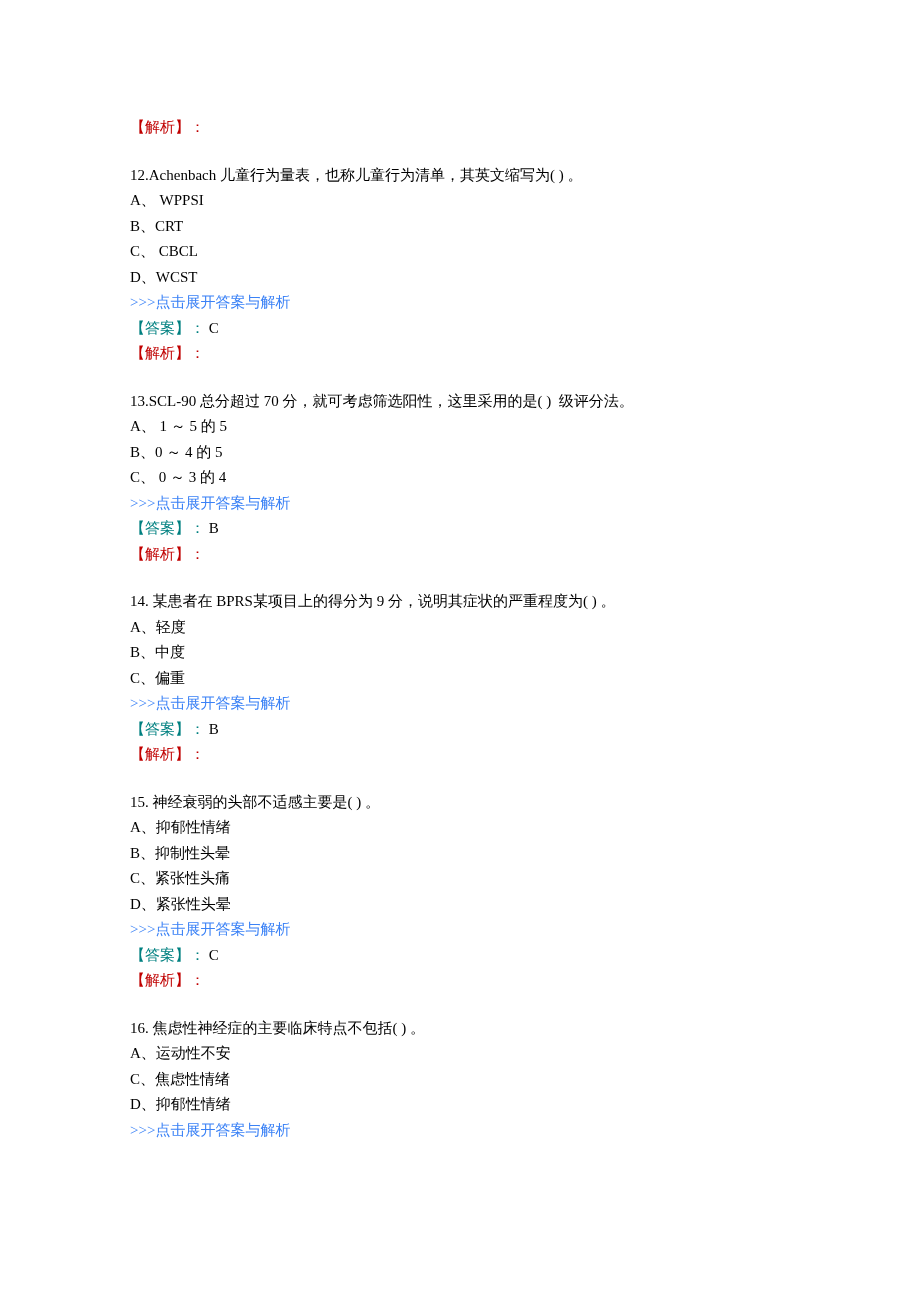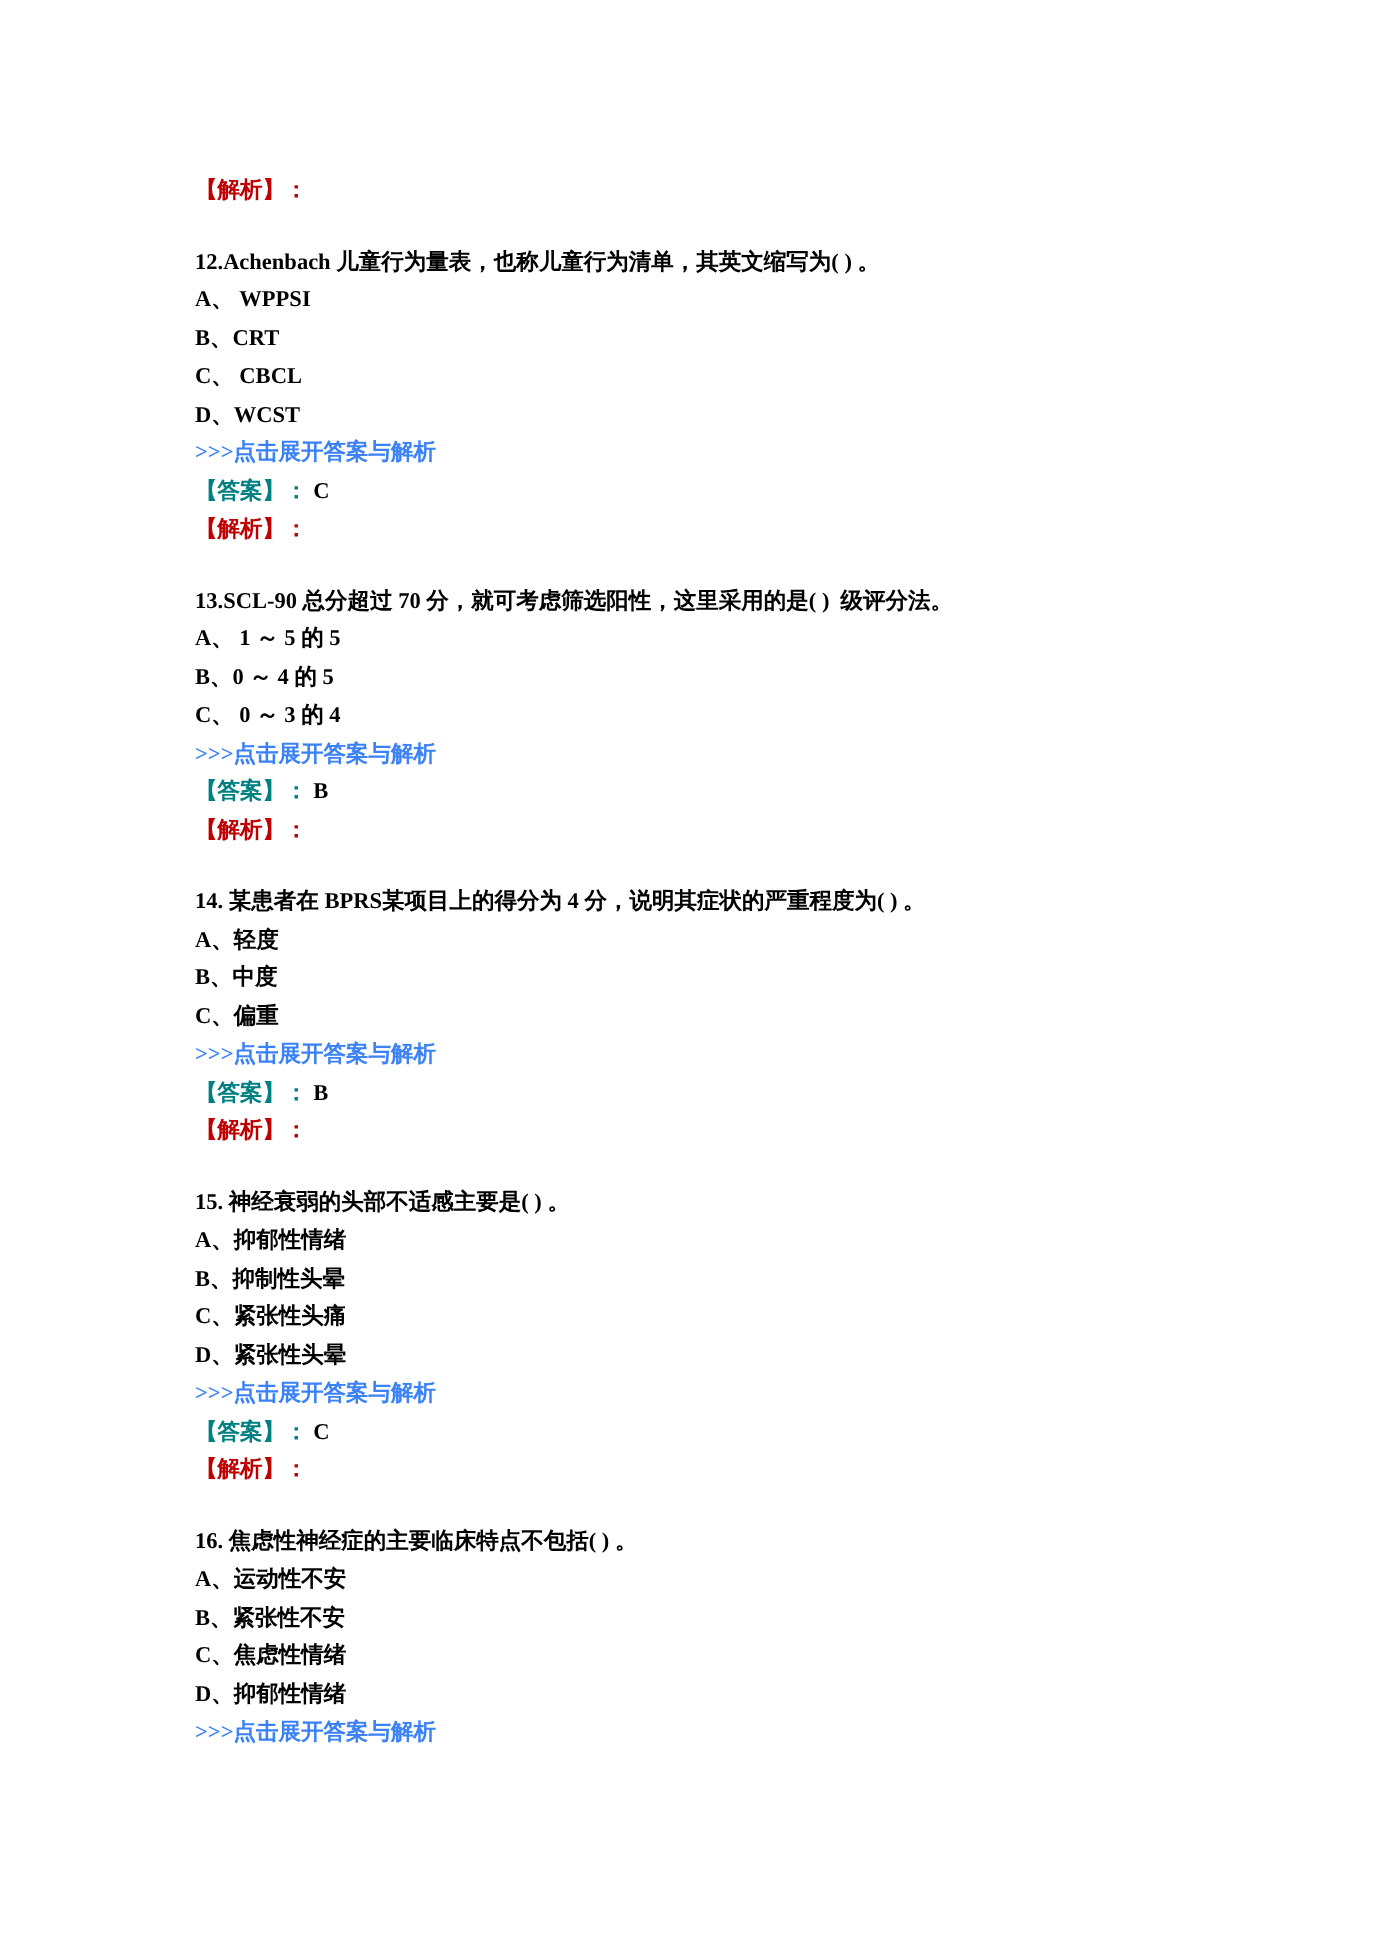--- a/index.html
+++ b/index.html
@@ -1,21 +1,21 @@
 <!DOCTYPE html>
 <html><head>
   <meta charset="utf-8">
   <style>
     * { margin: 0; padding: 0; box-sizing: border-box; }
     body { width: 920px; height: 1302px; background: #fff; font-family: "SimSun", "宋体", serif; font-size: 15px; line-height: 1.7; color: #000; padding: 115px 130px 0 130px; }
     .analysis-label { color: #c00000; }
     .expand-link { color: #3b82f6; }
     .answer-label { color: #008080; }
     .block { margin-bottom: 22px; }
-    .line { white-space: pre; font-weight: bold; }
+    .line { white-space: pre; }
   </style>
 </head>
 <body>
 
 <div class="block">
   <div class="line analysis-label">【解析】：</div>
 </div>
 
 <div class="block">
   <div class="line"><span>12.</span><span>Achenbach 儿童行为量表，也称儿童行为清单，其英文缩写为( ) 。</span></div>
@@ -32,21 +32,21 @@
   <div class="line"><span>13.</span><span>SCL-90 总分超过 70 分，就可考虑筛选阳性，这里采用的是( )  级评分法。</span></div>
   <div class="line">A、 1 ～ 5 的 5</div>
   <div class="line">B、0 ～ 4 的 5</div>
   <div class="line">C、 0 ～ 3 的 4</div>
   <div class="line expand-link">&gt;&gt;&gt;点击展开答案与解析</div>
   <div class="line"><span class="answer-label">【答案】：</span><span> B</span></div>
   <div class="line analysis-label">【解析】：</div>
 </div>
 
 <div class="block">
-  <div class="line"><span>14.</span><span> 某患者在 BPRS某项目上的得分为 4 分，说明其症状的严重程度为( ) 。</span></div>
+  <div class="line"><span>14.</span><span> 某患者在 BPRS某项目上的得分为 9 分，说明其症状的严重程度为( ) 。</span></div>
   <div class="line">A、轻度</div>
   <div class="line">B、中度</div>
   <div class="line">C、偏重</div>
   <div class="line expand-link">&gt;&gt;&gt;点击展开答案与解析</div>
   <div class="line"><span class="answer-label">【答案】：</span><span> B</span></div>
   <div class="line analysis-label">【解析】：</div>
 </div>
 
 <div class="block">
   <div class="line"><span>15.</span><span> 神经衰弱的头部不适感主要是( ) 。</span></div>
@@ -55,17 +55,16 @@
   <div class="line">C、紧张性头痛</div>
   <div class="line">D、紧张性头晕</div>
   <div class="line expand-link">&gt;&gt;&gt;点击展开答案与解析</div>
   <div class="line"><span class="answer-label">【答案】：</span><span> C</span></div>
   <div class="line analysis-label">【解析】：</div>
 </div>
 
 <div class="block">
   <div class="line"><span>16.</span><span> 焦虑性神经症的主要临床特点不包括( ) 。</span></div>
   <div class="line">A、运动性不安</div>
-  <div class="line">B、紧张性不安</div>
   <div class="line">C、焦虑性情绪</div>
   <div class="line">D、抑郁性情绪</div>
   <div class="line expand-link">&gt;&gt;&gt;点击展开答案与解析</div>
 </div>
 
 </body></html>

